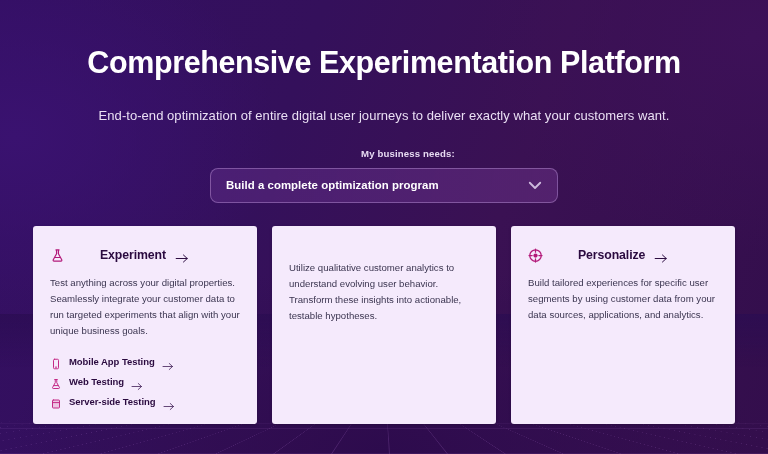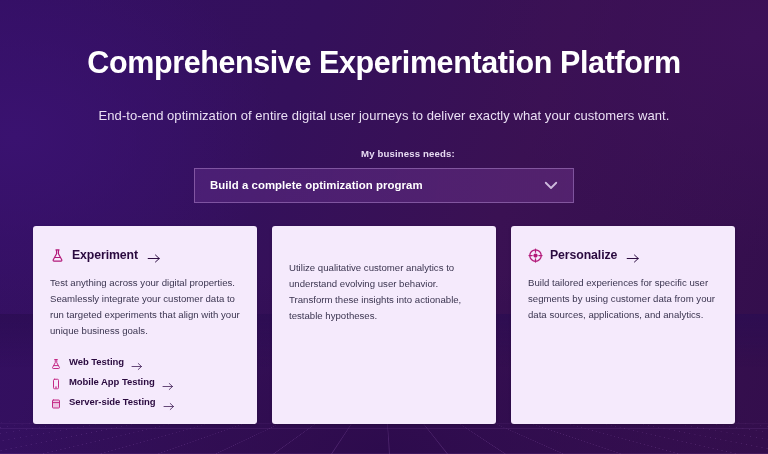--- a/index.html
+++ b/index.html
@@ -67,24 +67,24 @@
   .selector { margin-top:25px; text-align:center; }
   .selector-label {
     color:#e7dbf2;
     font-size:9.6px;
     font-weight:bold;
     letter-spacing:.15px;
     padding-left:48px;
   }
   .dropdown {
     margin:9px auto 6px;
-    width:380px; height:35px;
+    width:348px; height:35px;
     background:linear-gradient(100deg, rgba(88,40,128,.62), rgba(104,48,132,.55));
     border:1px solid rgba(198,160,226,.42);
-    border-radius:0;
+    border-radius:8px;
     display:flex; align-items:center;
     padding:0 13px 0 15px;
     cursor:pointer;
   }
   .dropdown-value {
     flex:1; text-align:left;
     color:#ffffff; font-size:11.4px; font-weight:bold;
     letter-spacing:.05px;
   }
   .chev { width:18px; height:18px; flex:0 0 auto; opacity:.85; }
@@ -100,21 +100,21 @@
     flex:1 1 0;
     background:#f5eafc;
     border-radius:3px;
     min-height:174px;
     padding:22px 17px 16px 17px;
     box-shadow:0 1px 3px rgba(0,0,0,.18);
   }
   .card-head { display:flex; align-items:center; gap:7px; }
   .card-icon { width:15px; height:15px; flex:0 0 auto; }
   .card-title {
-    color:#2a0a3f; font-size:12.3px; font-weight:bold; letter-spacing:-.1px;
+    color:#2a0a3f; font-size:12.3px; font-weight:bold; letter-spacing:-.1px;margin-left:28px;
   }
   .arrow { width:14px; height:11px; flex:0 0 auto; margin-left:2px; }
   .card-body {
     margin-top:12px;
     color:#3b3550;
     font-size:9.6px;
     line-height:1.68;
     letter-spacing:.01px;
   }
   .card-links { margin-top:17px; }
@@ -176,41 +176,41 @@
               <polyline points="14.5,3 21,9 14.5,15"></polyline>
             </svg>
         </span>
       </div>
       <div class="card-body">Test anything across your digital properties. Seamlessly integrate your customer data to run targeted experiments that align with your unique business goals.</div>
       <div class="card-links">
 
         <div class="card-link">
           <span class="link-icon">
             <svg viewBox="0 0 24 24" width="12" height="12" fill="none" stroke="#c42a86" stroke-width="2" stroke-linecap="round" stroke-linejoin="round">
-              <path d="M9.5 3h5M10.5 3v6.2L5 19.3A1.6 1.6 0 0 0 6.4 21h11.2a1.6 1.6 0 0 0 1.4-1.7L13.5 9.2V3"></path>
-              <path d="M7.7 15.2h8.6"></path>
-            </svg>
-          </span>
-          <span class="link-label">Web Testing</span>
+              <rect x="7" y="2.5" width="10" height="19" rx="2"></rect>
+              <line x1="10.6" y1="18.3" x2="13.4" y2="18.3"></line>
+            </svg>
+          </span>
+          <span class="link-label">Mobile App Testing</span>
           <span class="link-arrow">
             <svg viewBox="0 0 24 18" width="12" height="9" fill="none" stroke="#4a2a60" stroke-width="1.7" stroke-linecap="round" stroke-linejoin="round">
                 <line x1="2" y1="9" x2="21" y2="9"></line>
                 <polyline points="14.5,3 21,9 14.5,15"></polyline>
               </svg>
           </span>
         </div>
 
         <div class="card-link">
           <span class="link-icon">
             <svg viewBox="0 0 24 24" width="12" height="12" fill="none" stroke="#c42a86" stroke-width="2" stroke-linecap="round" stroke-linejoin="round">
-              <rect x="7" y="2.5" width="10" height="19" rx="2"></rect>
-              <line x1="10.6" y1="18.3" x2="13.4" y2="18.3"></line>
-            </svg>
-          </span>
-          <span class="link-label">Mobile App Testing</span>
+              <path d="M9.5 3h5M10.5 3v6.2L5 19.3A1.6 1.6 0 0 0 6.4 21h11.2a1.6 1.6 0 0 0 1.4-1.7L13.5 9.2V3"></path>
+              <path d="M7.7 15.2h8.6"></path>
+            </svg>
+          </span>
+          <span class="link-label">Web Testing</span>
           <span class="link-arrow">
             <svg viewBox="0 0 24 18" width="12" height="9" fill="none" stroke="#4a2a60" stroke-width="1.7" stroke-linecap="round" stroke-linejoin="round">
                 <line x1="2" y1="9" x2="21" y2="9"></line>
                 <polyline points="14.5,3 21,9 14.5,15"></polyline>
               </svg>
           </span>
         </div>
 
         <div class="card-link">
           <span class="link-icon">

